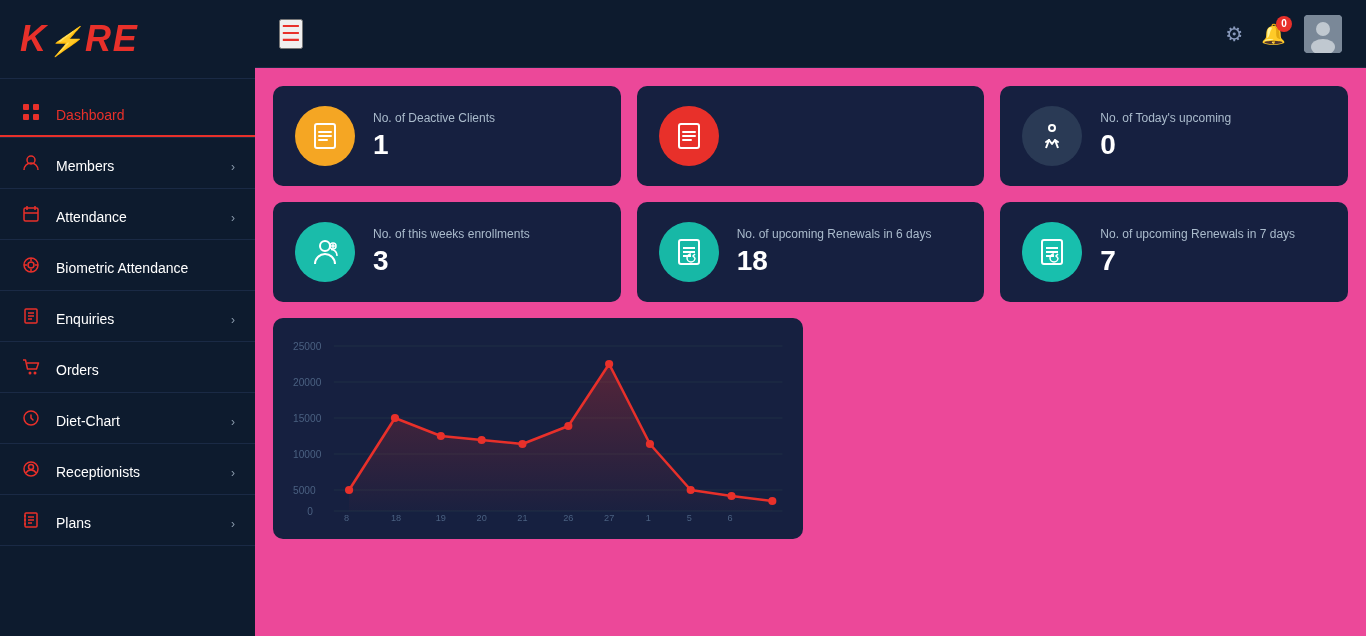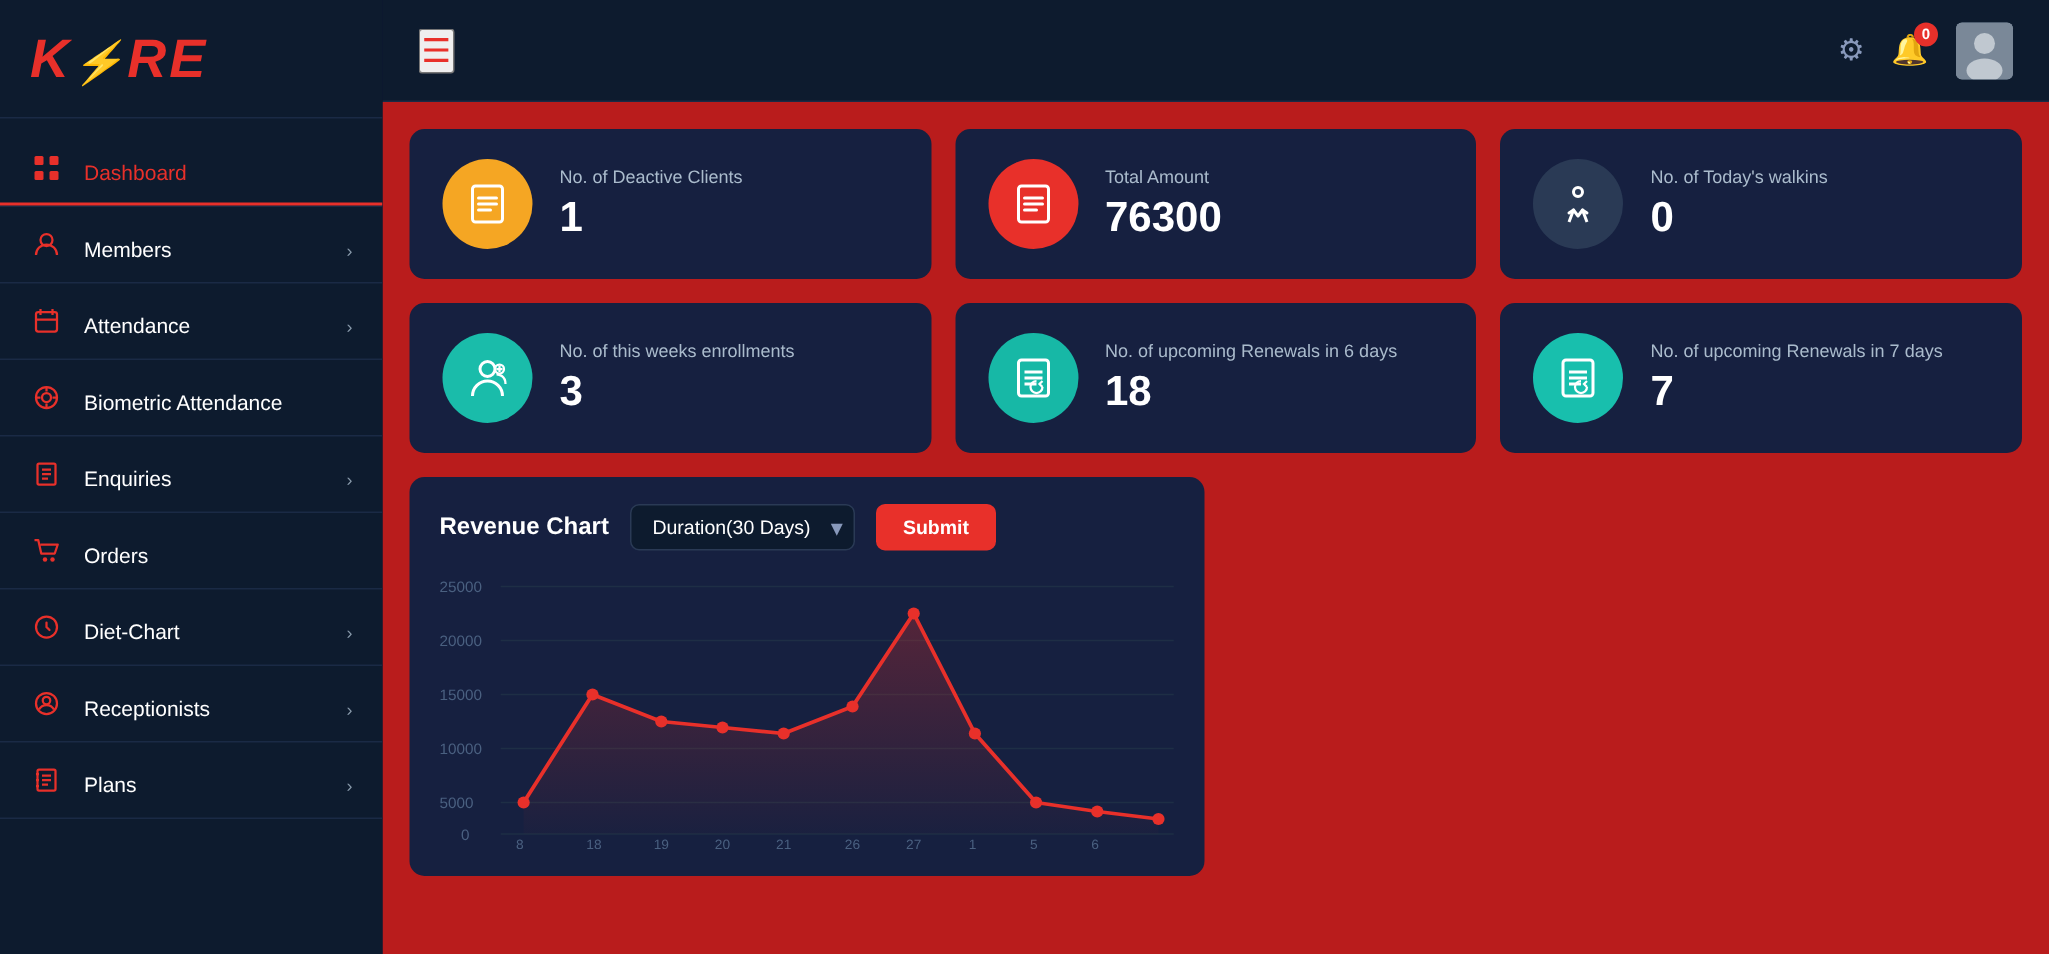--- a/index.html
+++ b/index.html
@@ -100,21 +100,21 @@
       border-radius: 4px;
       background: #8899aa;
       overflow: hidden;
       display: flex;
       align-items: center;
       justify-content: center;
       font-size: 20px;
     }
 
     
-    .content { flex: 1; padding: 18px 18px 0 18px; overflow-y: auto; background: #b91c1c; }
+    .content { flex: 1; padding: 18px 18px 0 18px; overflow-y: auto; background: #ec4899; }
 
     
     .stats-row {
       display: grid;
       grid-template-columns: repeat(3, 1fr);
       gap: 16px;
       margin-bottom: 16px;
     }
     .stat-card {
       background: #162040;
@@ -355,36 +355,32 @@
         <div class="stat-value">1</div>
       </div>
     </div>
         <div class="stat-card">
       <div class="stat-icon-wrap" style="background:#e8302a">
         <svg width="32" height="32" viewBox="0 0 32 32" fill="none">
               <rect x="6" y="4" width="20" height="24" rx="2" stroke="#fff" stroke-width="2"></rect>
               <path d="M10 12h12M10 16h12M10 20h8" stroke="#fff" stroke-width="2" stroke-linecap="round"></path>
             </svg>
       </div>
-      <div class="stat-info">
-        <div class="stat-label">Total Amount</div>
-        <div class="stat-value">76300</div>
-      </div>
     </div>
         <div class="stat-card">
       <div class="stat-icon-wrap" style="background:#2a3a55">
         <svg width="32" height="32" viewBox="0 0 32 32" fill="none">
               <circle cx="16" cy="8" r="3" stroke="#fff" stroke-width="2"></circle>
               <path d="M10 28l3-8 3 4 3-4 3 8" stroke="#fff" stroke-width="2" stroke-linejoin="round"></path>
               <path d="M13 20l-3 2" stroke="#fff" stroke-width="2" stroke-linecap="round"></path>
               <path d="M19 20l3 2" stroke="#fff" stroke-width="2" stroke-linecap="round"></path>
             </svg>
       </div>
       <div class="stat-info">
-        <div class="stat-label">No. of Today's walkins</div>
+        <div class="stat-label">No. of Today's upcoming</div>
         <div class="stat-value">0</div>
       </div>
     </div>
         <div class="stat-card">
       <div class="stat-icon-wrap" style="background:#1abcaa">
         <svg width="32" height="32" viewBox="0 0 32 32" fill="none">
               <circle cx="16" cy="10" r="5" stroke="#fff" stroke-width="2"></circle>
               <path d="M6 28c0-5.523 4.477-10 10-10s10 4.477 10 10" stroke="#fff" stroke-width="2"></path>
               <circle cx="24" cy="10" r="3" stroke="#fff" stroke-width="1.5"></circle>
               <path d="M22 13.5C23.5 13.5 28 14.5 28 20" stroke="#fff" stroke-width="1.5"></path>
@@ -422,29 +418,20 @@
       <div class="stat-info">
         <div class="stat-label">No. of upcoming Renewals in 7 days</div>
         <div class="stat-value">7</div>
       </div>
     </div>
       </div>
 
     <div class="charts-row">
 
       <div class="chart-card">
-        <div class="chart-header">
-          <span class="chart-title">Revenue Chart</span>
-          <div class="select-wrap">
-            <select class="duration-select">
-              <option>Duration(30 Days)</option>
-            </select>
-          </div>
-          <button class="submit-btn">Submit</button>
-        </div>
         <div class="rev-chart-area">
           <svg class="chart-svg" viewBox="0 0 480 185" preserveAspectRatio="none">
 
             <line x1="40" y1="10" x2="480" y2="10" stroke="#1e2e45" stroke-width="1"></line>
             <line x1="40" y1="46" x2="480" y2="46" stroke="#1e2e45" stroke-width="1"></line>
             <line x1="40" y1="82" x2="480" y2="82" stroke="#1e2e45" stroke-width="1"></line>
             <line x1="40" y1="118" x2="480" y2="118" stroke="#1e2e45" stroke-width="1"></line>
             <line x1="40" y1="154" x2="480" y2="154" stroke="#1e2e45" stroke-width="1"></line>
             <line x1="40" y1="175" x2="480" y2="175" stroke="#1e2e45" stroke-width="1"></line>
 

